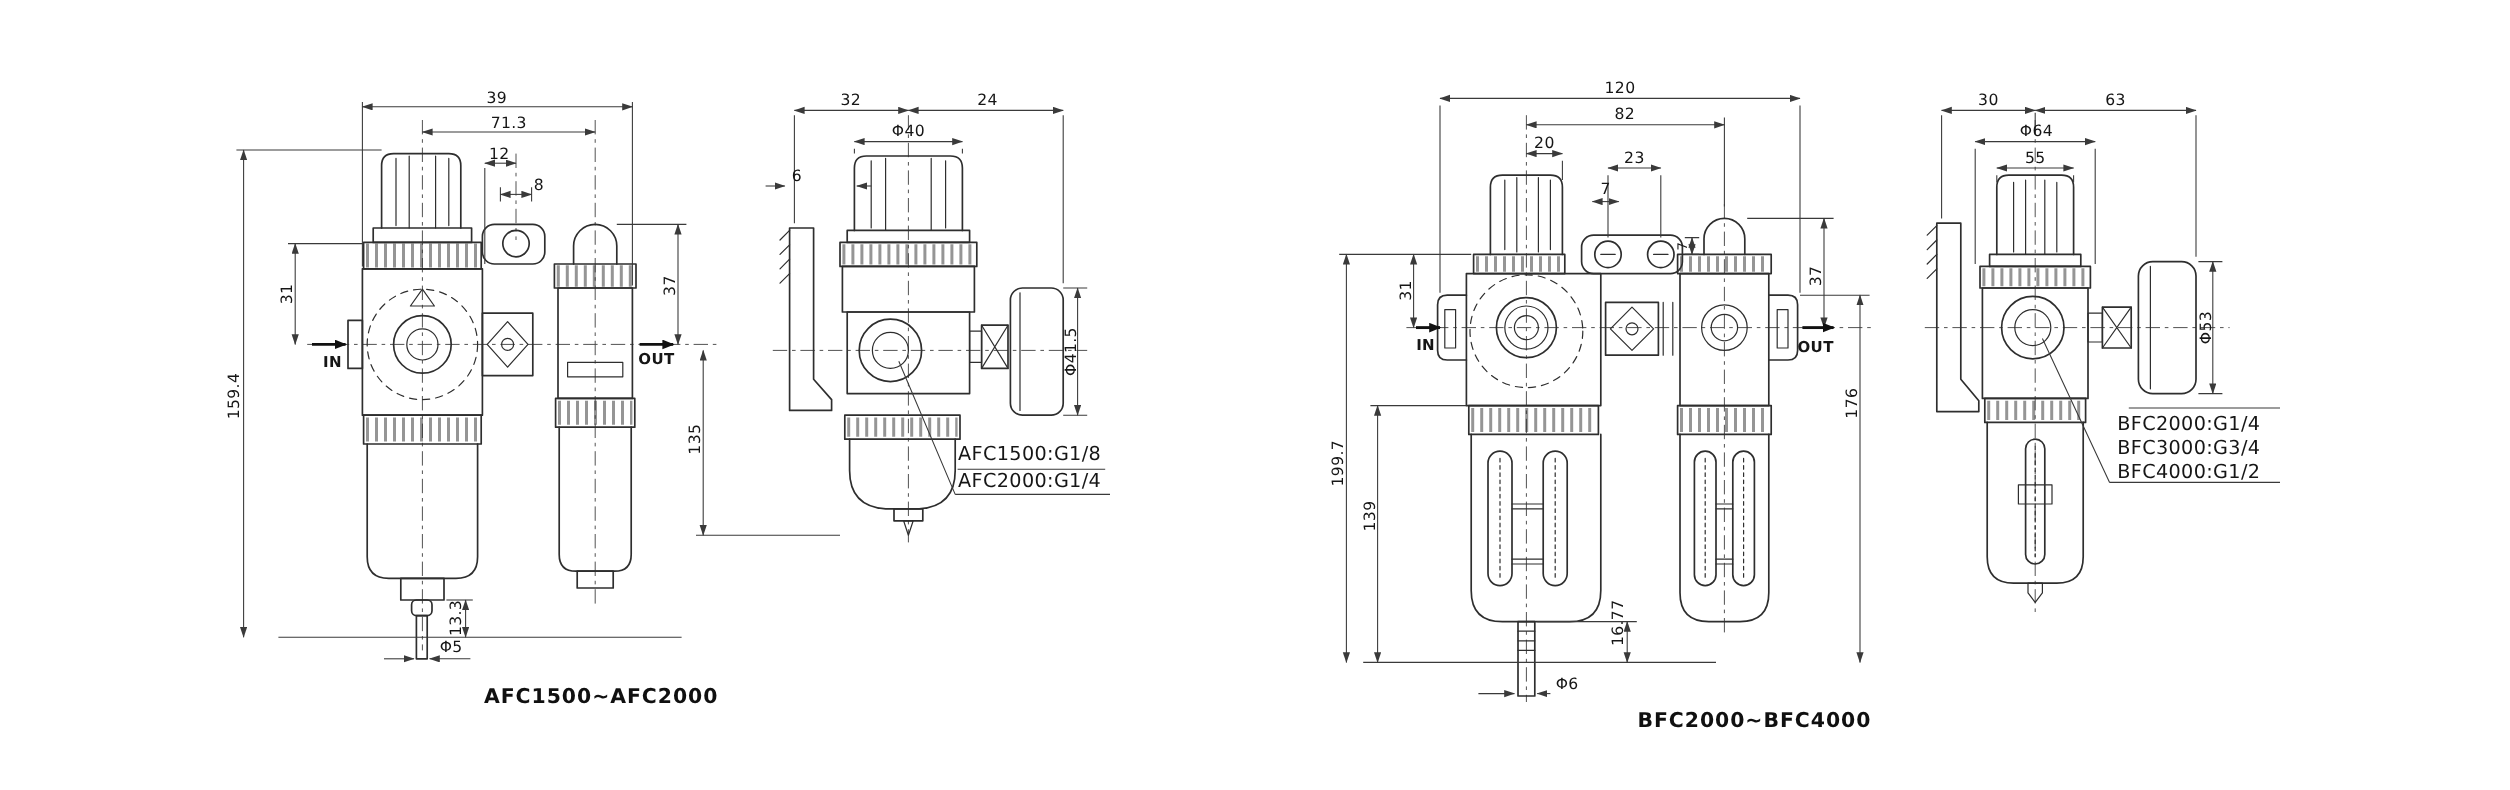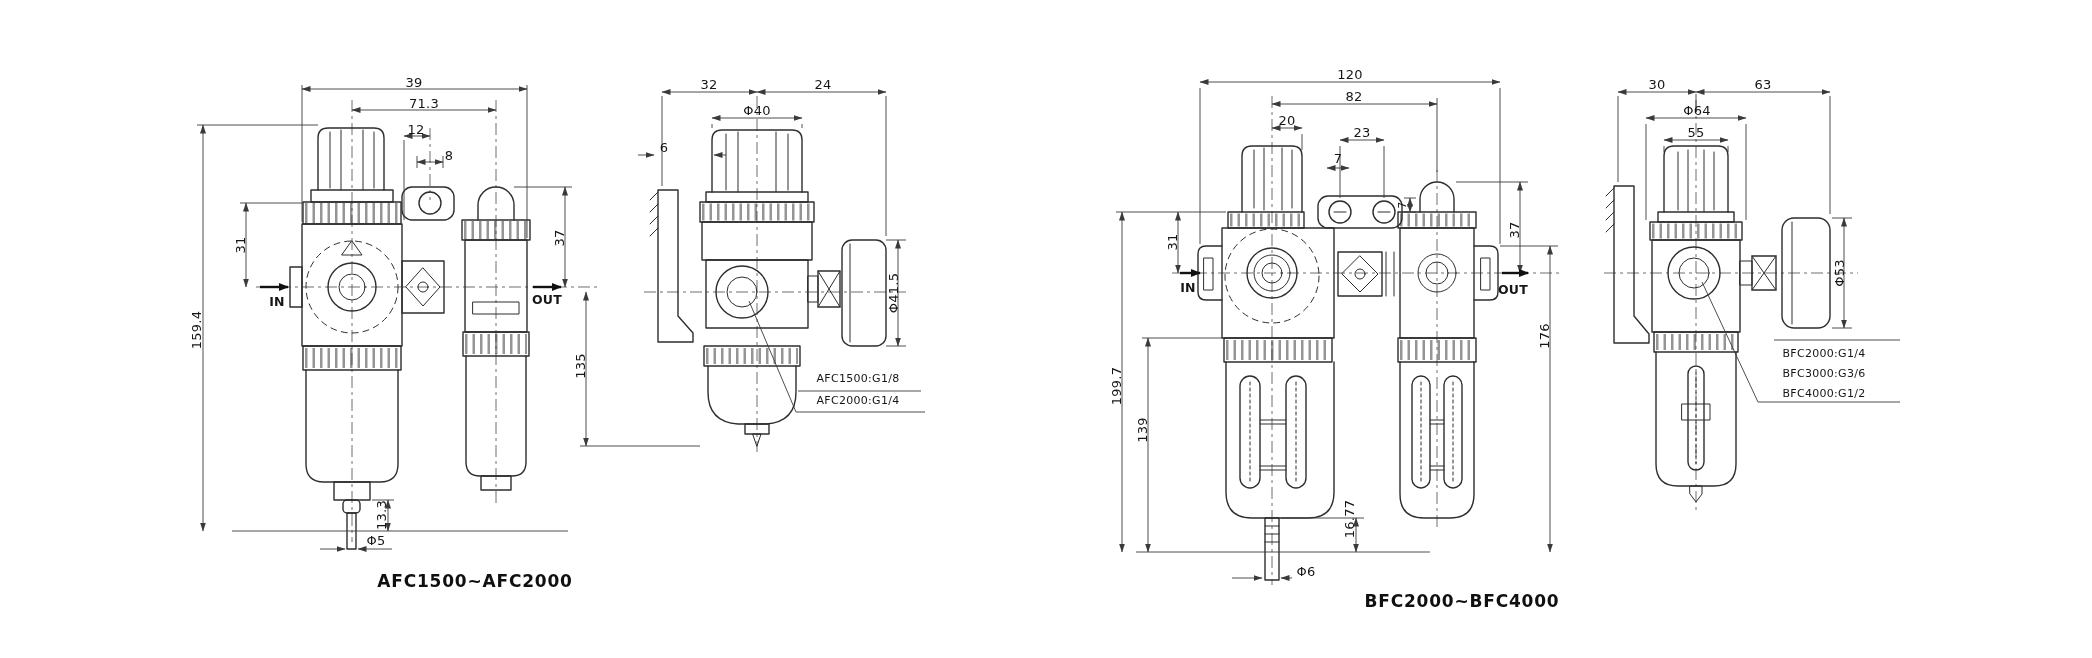--- a/index.html
+++ b/index.html
@@ -13,21 +13,21 @@
   .cl{stroke:#4a4a4a;stroke-width:0.8;stroke-dasharray:12 4 3 4;fill:none}
   .dash2{stroke-dasharray:6 5}
   .dash3{stroke-dasharray:3 3}
   .kn{stroke:#2e2e2e;stroke-dasharray:2.5 5;opacity:.5}
   .flow{stroke:#111;stroke-width:2.4;fill:none}
   .t{position:absolute;transform:translate(-50%,-50%);font-size:13px;white-space:nowrap;letter-spacing:.3px}
   .v{transform:translate(-50%,-50%) rotate(-90deg)}
   .small{font-size:11px}
   .cap{font-weight:700;font-size:17px;letter-spacing:.8px;color:#101010}
   .port{font-weight:700;font-size:12.5px}
-  .note{font-size:11px}
+  .note{font-size:16px}
 </style>
 </head>
 <body>
 
 <svg class="draw" width="2092" height="658" viewBox="0 0 2092 658">
   <defs>
     <marker id="ar" markerWidth="10" markerHeight="8" refX="8.5" refY="3" orient="auto-start-reverse" markerUnits="userSpaceOnUse">
       <path d="M0,0 L9,3 L0,6 Z" fill="#3a3a3a"></path>
     </marker>
     <marker id="af" markerWidth="12" markerHeight="10" refX="9" refY="4" orient="auto" markerUnits="userSpaceOnUse">
@@ -283,21 +283,21 @@
   <span class="t" style="left:424px;top:103px">71.3</span>
   <span class="t" style="left:416px;top:129px">12</span>
   <span class="t" style="left:449px;top:155px">8</span>
   <span class="t v" style="left:240px;top:245px">31</span>
   <span class="t v" style="left:196px;top:330px">159.4</span>
   <span class="t port" style="left:277px;top:301px">IN</span>
   <span class="t v" style="left:559px;top:238px">37</span>
   <span class="t port" style="left:547px;top:299px">OUT</span>
   <span class="t v" style="left:381px;top:515px">13.3</span>
   <span class="t" style="left:376px;top:540px">Φ5</span>
-  <span class="t cap" style="left:475px;top:581px">AFC1500~AFC2000</span>
+  <span class="t cap" style="left:501px;top:581px">AFC1500~AFC2000</span>
 
   <span class="t" style="left:709px;top:84px">32</span>
   <span class="t" style="left:823px;top:84px">24</span>
   <span class="t" style="left:757px;top:110px">Φ40</span>
   <span class="t" style="left:664px;top:147px">6</span>
   <span class="t v" style="left:893px;top:293px">Φ41.5</span>
   <span class="t v" style="left:580px;top:366px">135</span>
   <span class="t note" style="left:858px;top:378px">AFC1500:G1/8</span>
   <span class="t note" style="left:858px;top:400px">AFC2000:G1/4</span>
 
@@ -317,15 +317,15 @@
   <span class="t v" style="left:1349px;top:519px">16.77</span>
   <span class="t" style="left:1306px;top:571px">Φ6</span>
   <span class="t cap" style="left:1462px;top:601px">BFC2000~BFC4000</span>
 
   <span class="t" style="left:1657px;top:84px">30</span>
   <span class="t" style="left:1763px;top:84px">63</span>
   <span class="t" style="left:1697px;top:110px">Φ64</span>
   <span class="t" style="left:1696px;top:132px">55</span>
   <span class="t v" style="left:1839px;top:273px">Φ53</span>
   <span class="t note" style="left:1824px;top:353px">BFC2000:G1/4</span>
-  <span class="t note" style="left:1824px;top:373px">BFC3000:G3/6</span>
+  <span class="t note" style="left:1824px;top:373px">BFC3000:G3/4</span>
   <span class="t note" style="left:1824px;top:393px">BFC4000:G1/2</span>
 </div>
 
 </body></html>

